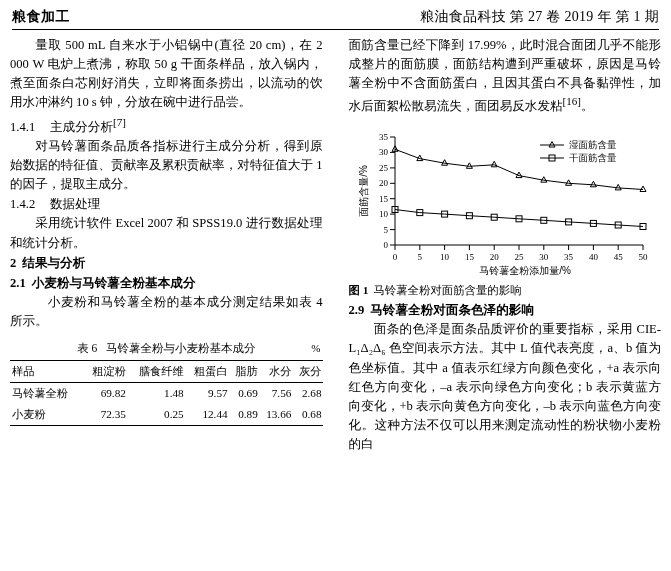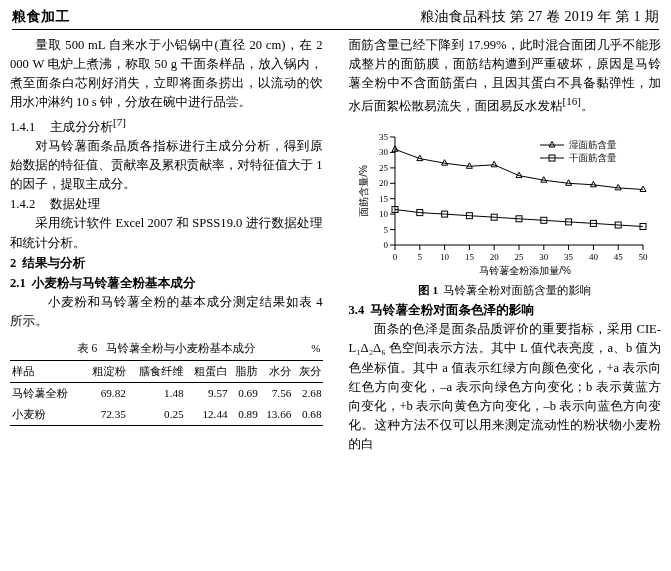--- a/index.html
+++ b/index.html
@@ -84,21 +84,20 @@
     margin-top: 10px;
     margin-bottom: 2px;
   }
   .fig-box {
     position: relative;
     width: 300px;
     height: 152px;
     margin: 0 auto;
   }
   .fig-cap {
-    text-align: center;
     font-size: 11.4px;
     margin-top: 3px;
   }
   .fig-cap .b { font-weight: bold; margin-right: 5px; }
   svg { display:block; }
 </style>
 </head>
 <body>
 
 <div class="page">
@@ -283,20 +282,20 @@
               <text x="214" y="34">干面筋含量</text>
             </g>
           </svg>
         </div>
         <div class="fig-cap">
           <span class="b">图 1</span><span>马铃薯全粉对面筋含量的影响</span>
         </div>
       </div>
 
       <p class="heading">
-        <span class="num">3.4</span><span>马铃薯全粉对面条色泽的影响</span>
+        <span class="num">2.9</span><span>马铃薯全粉对面条色泽的影响</span>
       </p>
 
       <p class="indent">面条的色泽是面条品质评价的重要指标，采用 CIE-L₁Δ₂Δ₆ 色空间表示方法。其中 L 值代表亮度，a、b 值为色坐标值。其中 a 值表示红绿方向颜色变化，+a 表示向红色方向变化，–a 表示向绿色方向变化；b 表示黄蓝方向变化，+b 表示向黄色方向变化，–b 表示向蓝色方向变化。这种方法不仅可以用来测定流动性的粉状物小麦粉的白</p>
 
     </div>
   </div>
 </div>
 
 </body></html>

